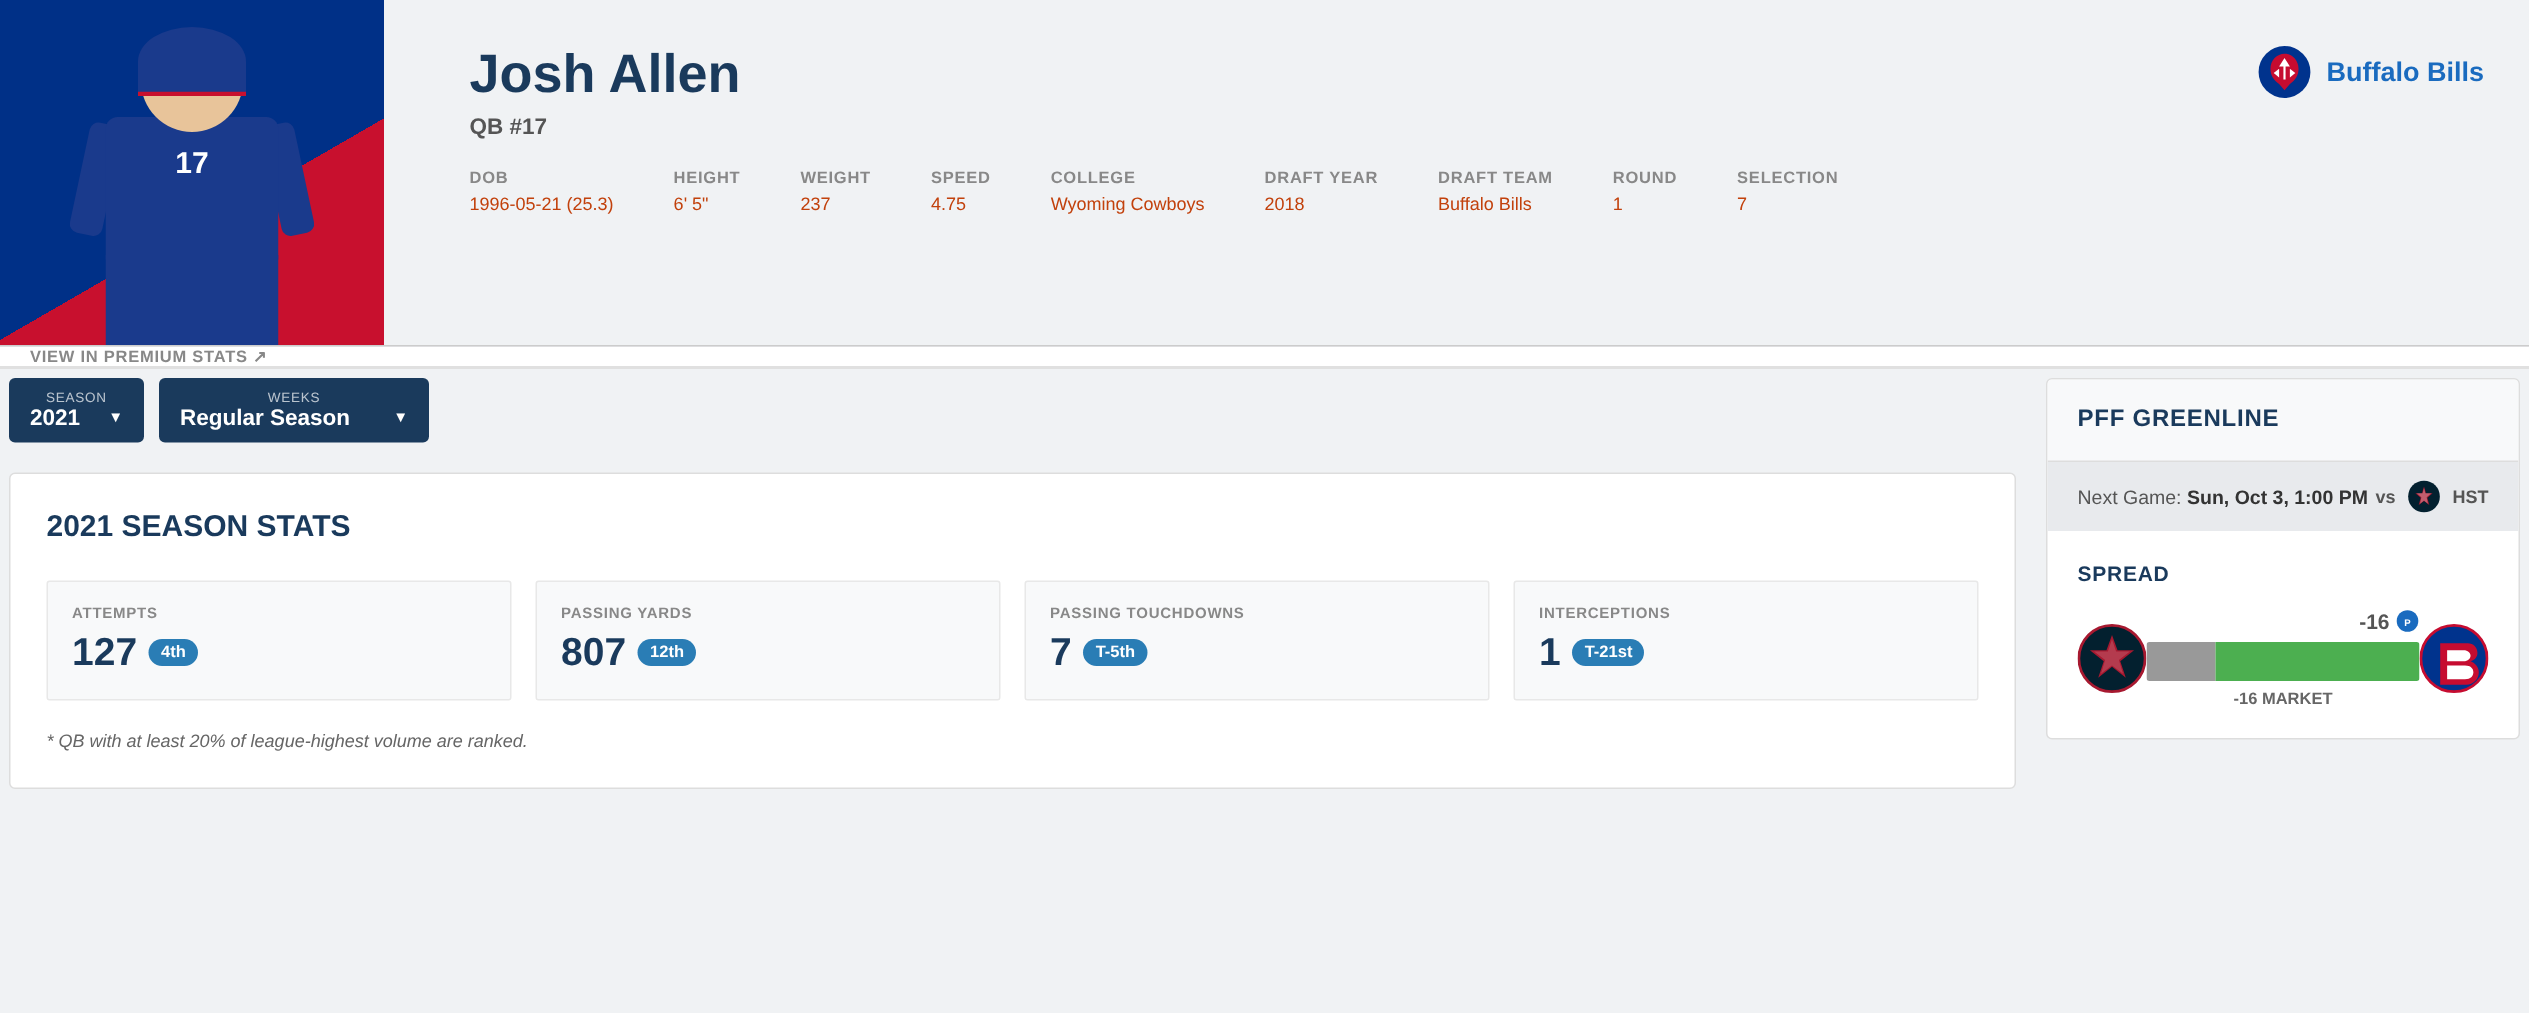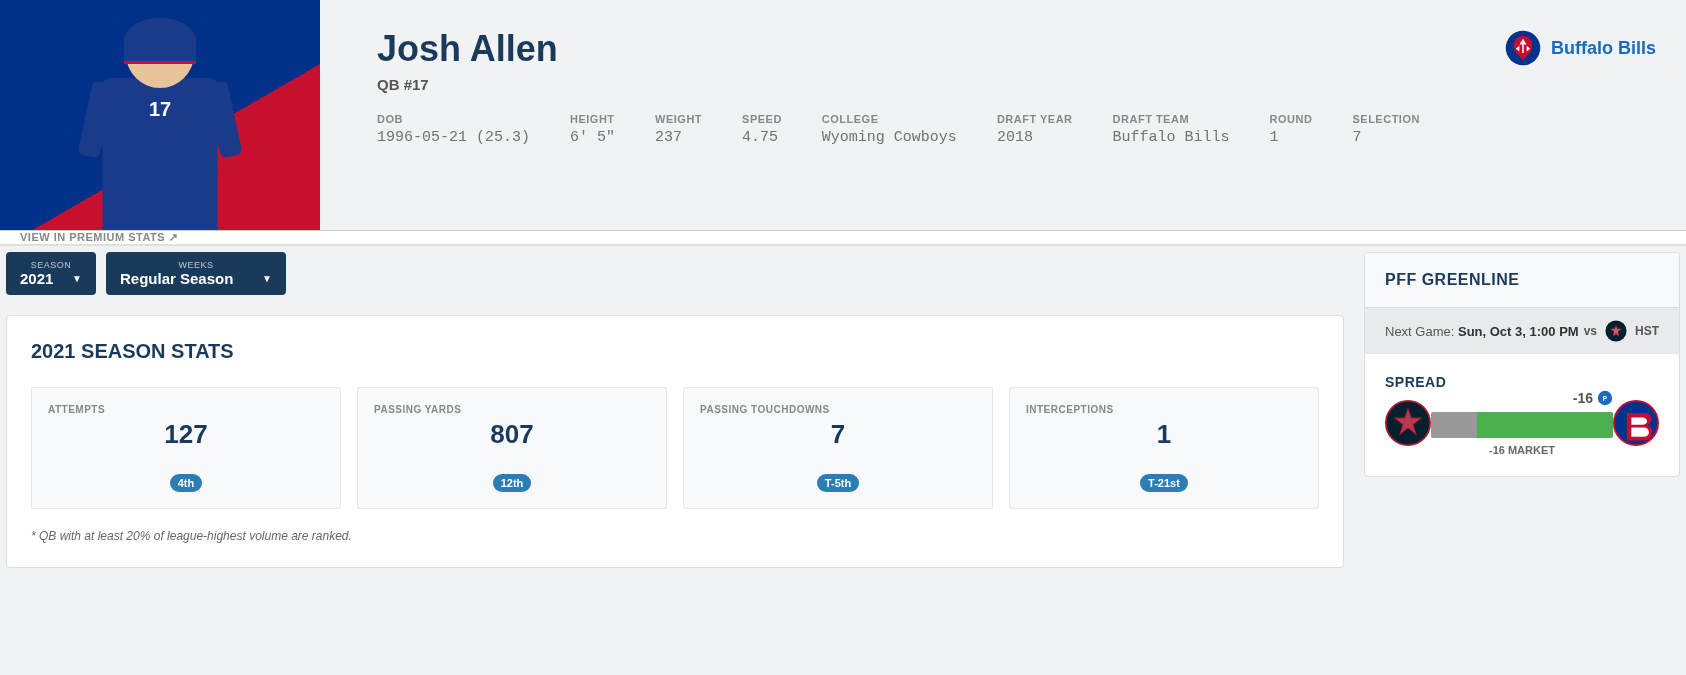--- a/index.html
+++ b/index.html
@@ -51,23 +51,22 @@
 
     .attr-label {
       font-size: 11px;
       font-weight: 700;
       color: #888;
       text-transform: uppercase;
       letter-spacing: 0.5px;
     }
 
     .attr-value {
-      font-size: 15px;
-      color: #737373;
-      font-family: Liberation Mono, monospace;
+      font-size: 12px;
+      color: #c2410c;
     }
 
     .team-badge {
       position: absolute;
       right: 30px;
       top: 30px;
       display: flex;
       align-items: center;
       gap: 10px;
     }
@@ -179,22 +178,21 @@
       font-weight: 700;
       color: #888;
       text-transform: uppercase;
       letter-spacing: 0.5px;
       margin-bottom: 4px;
     }
 
     .stat-value-row {
       display: flex;
       align-items: center;
-      gap: 24px;
-      flex-direction: column;
+      gap: 8px;
     }
 
     .stat-value {
       font-size: 26px;
       font-weight: 700;
       color: #1a3a5c;
     }
 
     .stat-rank {
       background: #2a7db5;
@@ -266,20 +264,21 @@
 
     .spread-section {
       padding: 20px;
     }
 
     .spread-label {
       font-size: 14px;
       font-weight: 700;
       color: #1a3a5c;
       text-transform: uppercase;
+      margin-bottom: 16px;
       letter-spacing: 0.5px;
     }
 
     .spread-visual {
       display: flex;
       align-items: center;
       justify-content: space-between;
     }
 
     .greenline-footer {
@@ -300,21 +299,21 @@
     }
 
     
     .bills-logo {
       width: 36px;
       height: 36px;
     }
 
     
     .photo-container {
-      width: 320px;
+      width: 256px;
       height: 230px;
       background: linear-gradient(150deg, #003087 60%, #c8102e 60%);
       flex-shrink: 0;
       overflow: hidden;
       position: relative;
       padding-left: 32px;
     }
 
     .player-figure {
       position: absolute;

